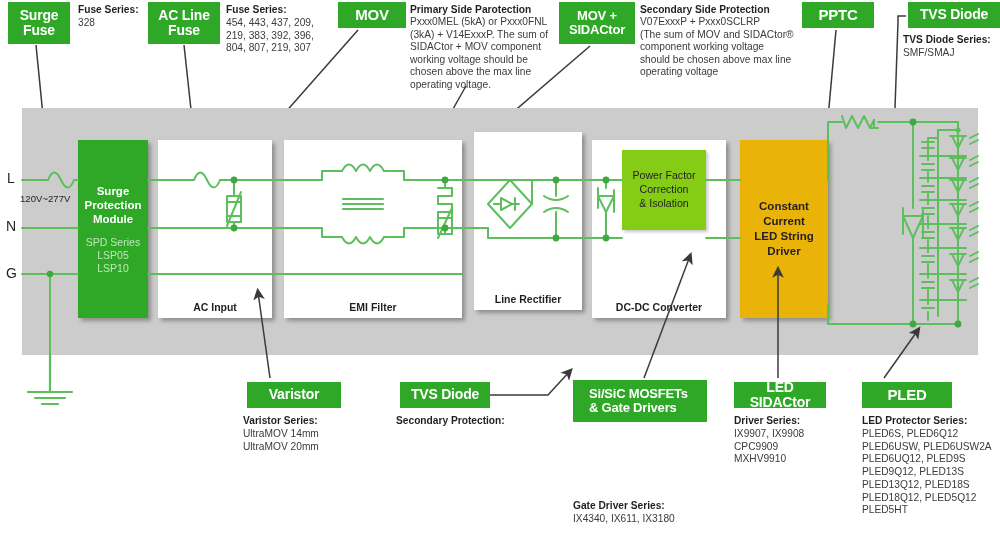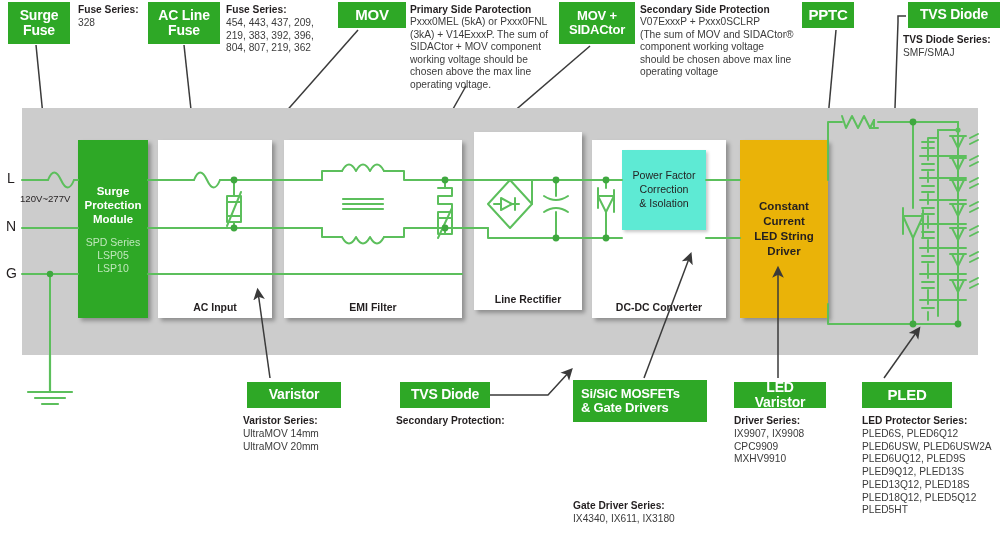--- a/index.html
+++ b/index.html
@@ -76,21 +76,21 @@
   .gblock .t1 {
     position: absolute; left:0; right:0; top: 44px;
     font-size: 11.5px; font-weight: bold; line-height: 1.22;
   }
   .gblock .t2 {
     position: absolute; left:0; right:0; top: 96px;
     font-size: 10.5px; line-height: 1.25; color:#bfe7bb;
   }
   #pfc {
     position: absolute;
-    background: #5eead4;
+    background: #84cc16;
     box-shadow: 2px 2px 3px rgba(0,0,0,0.22);
     font-size: 10.6px;
     line-height: 1.32;
     color: #231f20;
     display: flex; align-items: center; justify-content: center;
     text-align: center;
     white-space: pre-line;
   }
   #ccdrv {
     position: absolute;
@@ -128,21 +128,21 @@
     <span class="bd">328</span>
   </div>
 
   <div class="chip" style="left:148px; top:2px; width:72px; height:42px; font-size:14px; white-space:pre-line;">AC Line
 Fuse</div>
 
   <div class="note" style="left:226px; top:4px; width:112px;">
     <span class="hd">Fuse Series:</span>
     <span class="bd">454, 443, 437, 209,
 219, 383, 392, 396,
-804, 807, 219, 362</span>
+804, 807, 219, 307</span>
   </div>
 
   <div class="chip" style="left:338px; top:2px; width:68px; height:26px; font-size:15px;">MOV</div>
 
   <div class="note tight" style="left:410px; top:4px; width:148px;">
     <span class="hd">Primary Side Parotection</span>
     <span class="bd">Pxxx0MEL (5kA) or Pxxx0FNL
 (3kA) + V14ExxxP. The sum of
 SIDACtor + MOV component
 working voltage should be
@@ -155,21 +155,21 @@
 
   <div class="note tight" style="left:640px; top:4px; width:160px;">
     <span class="hd">Secondary Side Protection</span>
     <span class="bd">V07ExxxP + Pxxx0SCLRP
 (The sum of MOV and SIDACtor®
 component working voltage
 should be chosen above max line
 operating voltage</span>
   </div>
 
-  <div class="chip" style="left:802px; top:2px; width:52px; height:26px; font-size:15px;">PPTC</div>
+  <div class="chip" style="left:802px; top:2px; width:72px; height:26px; font-size:15px;">PPTC</div>
 
   <div class="chip" style="left:908px; top:2px; width:92px; height:26px; font-size:14px;">TVS Diode</div>
 
   <div class="note" style="left:903px; top:34px; width:100px;">
     <span class="hd">TVS Diode Series:</span>
     <span class="bd">SMF/SMAJ</span>
   </div>
 
   <svg width="1000" height="538">
     <defs>
@@ -397,28 +397,28 @@
     <span class="hd">Varistor Series:</span>
     <span class="bd">UltraMOV 14mm
 UltraMOV 20mm</span>
   </div>
 
   <div class="chip" style="left:400px; top:382px; width:90px; height:26px; font-size:14px;">TVS Diode</div>
   <div class="note" style="left:396px; top:415px; width:140px;">
     <span class="hd">Secondary Protection:</span>
   </div>
 
-  <div class="chip" style="left:573px; top:380px; width:134px; height:42px; font-size:13px; white-space:pre-line; text-align:left; justify-content:flex-start; padding-left:8px;">Si/SiC MOSFETs
+  <div class="chip" style="left:573px; top:380px; width:134px; height:42px; font-size:13px; white-space:pre-line; text-align:left; justify-content:flex-start; padding-left:16px;">Si/SiC MOSFETs
 &amp; Gate Drivers</div>
   <div class="note" style="left:573px; top:500px; width:160px;">
     <span class="hd">Gate Driver Series:</span>
     <span class="bd">IX4340, IX611, IX3180</span>
   </div>
 
-  <div class="chip" style="left:734px; top:382px; width:92px; height:26px; font-size:14px;">LED Varistor</div>
+  <div class="chip" style="left:734px; top:382px; width:92px; height:26px; font-size:14px;">LED SIDACtor</div>
   <div class="note" style="left:734px; top:415px; width:120px;">
     <span class="hd">Driver Series:</span>
     <span class="bd">IX9907, IX9908
 CPC9909
 MXHV9910</span>
   </div>
 
   <div class="chip" style="left:862px; top:382px; width:90px; height:26px; font-size:15px;">PLED</div>
   <div class="note" style="left:862px; top:415px; width:140px;">
     <span class="hd">LED Protector Series:</span>

